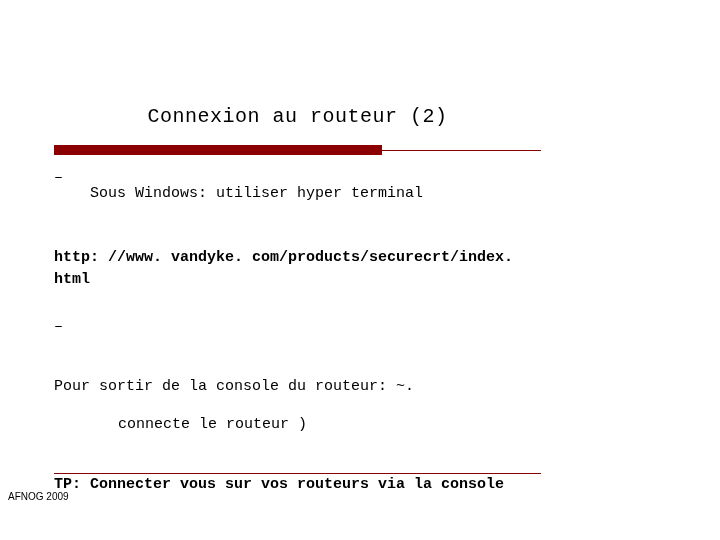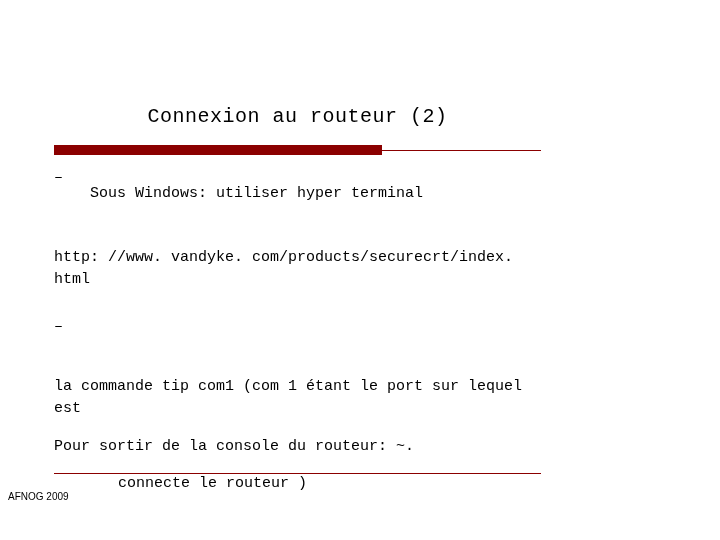--- a/index.html
+++ b/index.html
@@ -52,21 +52,21 @@
   .bullet-row {
     display: flex;
   }
   .bullet-dash {
     width: 36px;
     flex: 0 0 36px;
   }
   .para {
     margin: 16px 0 4px 0;
   }
-  .bold { font-weight: normal; }
+  .bold { font-weight: bold; }
   .gap { height: 22px; }
   .gap-sm { height: 18px; }
   .footer-line {
     position: absolute;
     left: 54px;
     right: 54px;
     bottom: 66px;
     height: 1px;
     background: #8b0000;
   }
@@ -107,27 +107,25 @@
     <div class="para bold">http: //www. vandyke. com/products/securecrt/index. html</div>
 
     <div class="gap"></div>
 
     <div class="bullet-row">
       <div class="bullet-dash">–</div>
     </div>
 
     <div class="gap"></div>
 
-    <div class="para">
-      <span>la commande </span><span class="bold">tip com1 </span><span> (com 1 étant le port sur lequel est</span>
-    </div>
     <div class="para">Pour sortir de la console du routeur:   ~.</div>
     <div class="para indent-cont">connecte le routeur )</div>
 
     <div class="gap-sm"></div>
 
+    <div class="para bold">TP: Connecter vous sur vos routeurs via la console</div>
 
   </div>
 
   <div class="footer-line"></div>
   <div class="footer-text">AFNOG 2009</div>
 
 </div>
 
 </body></html>

